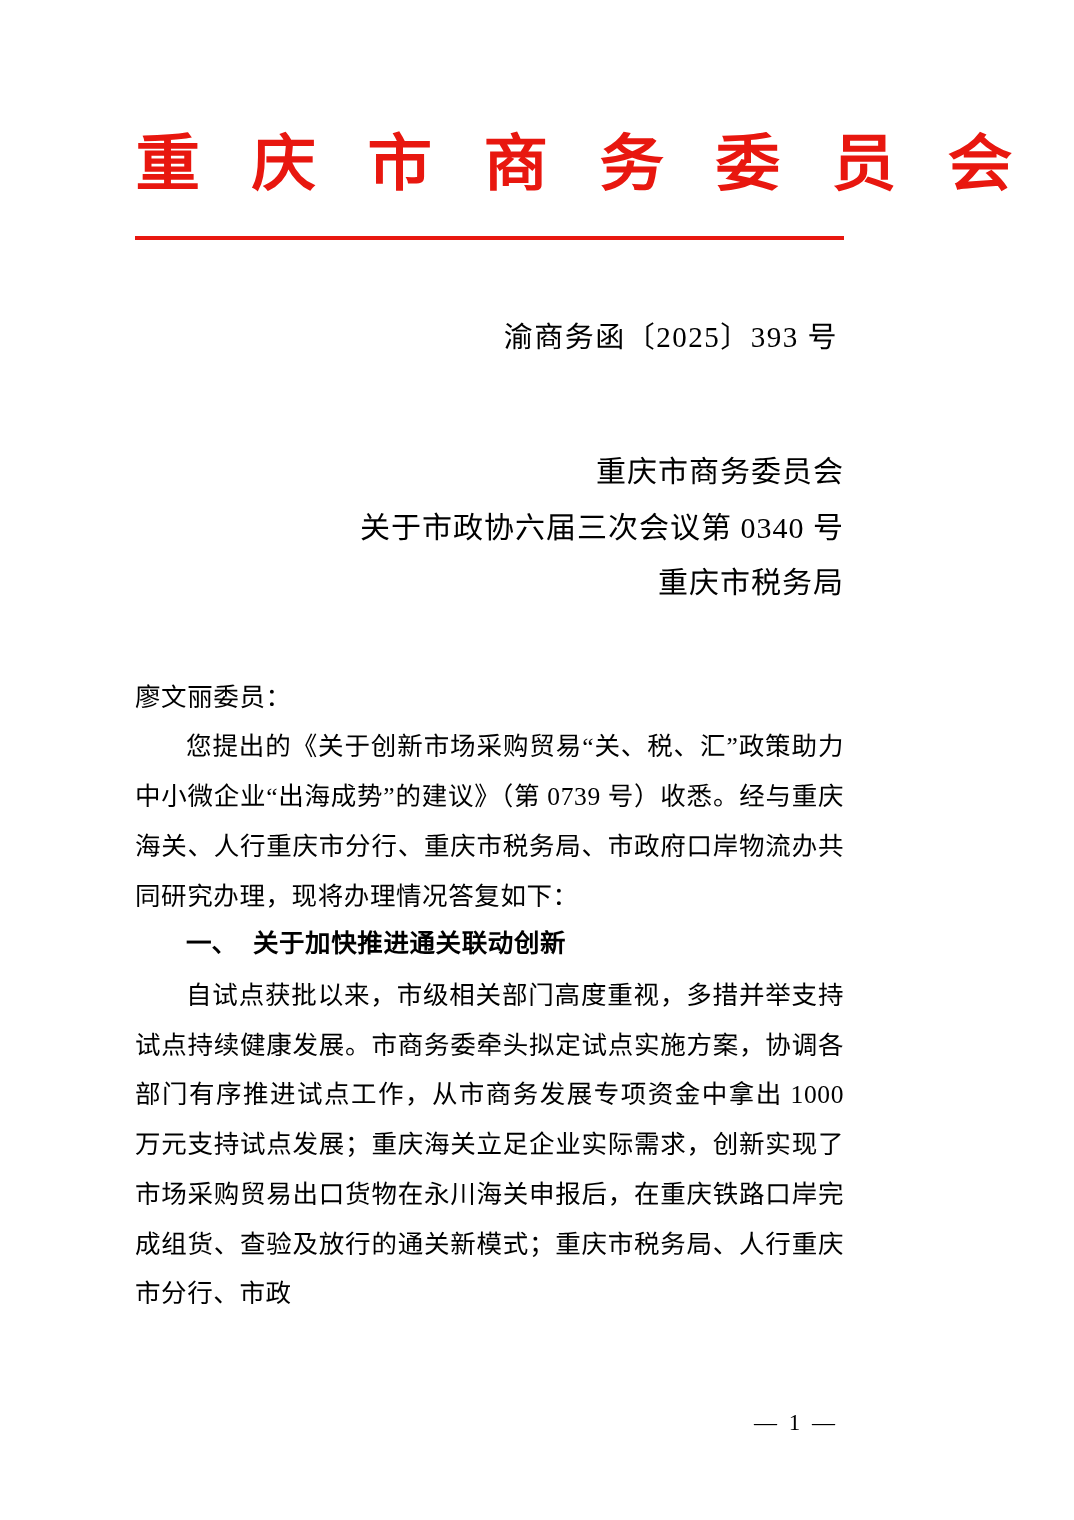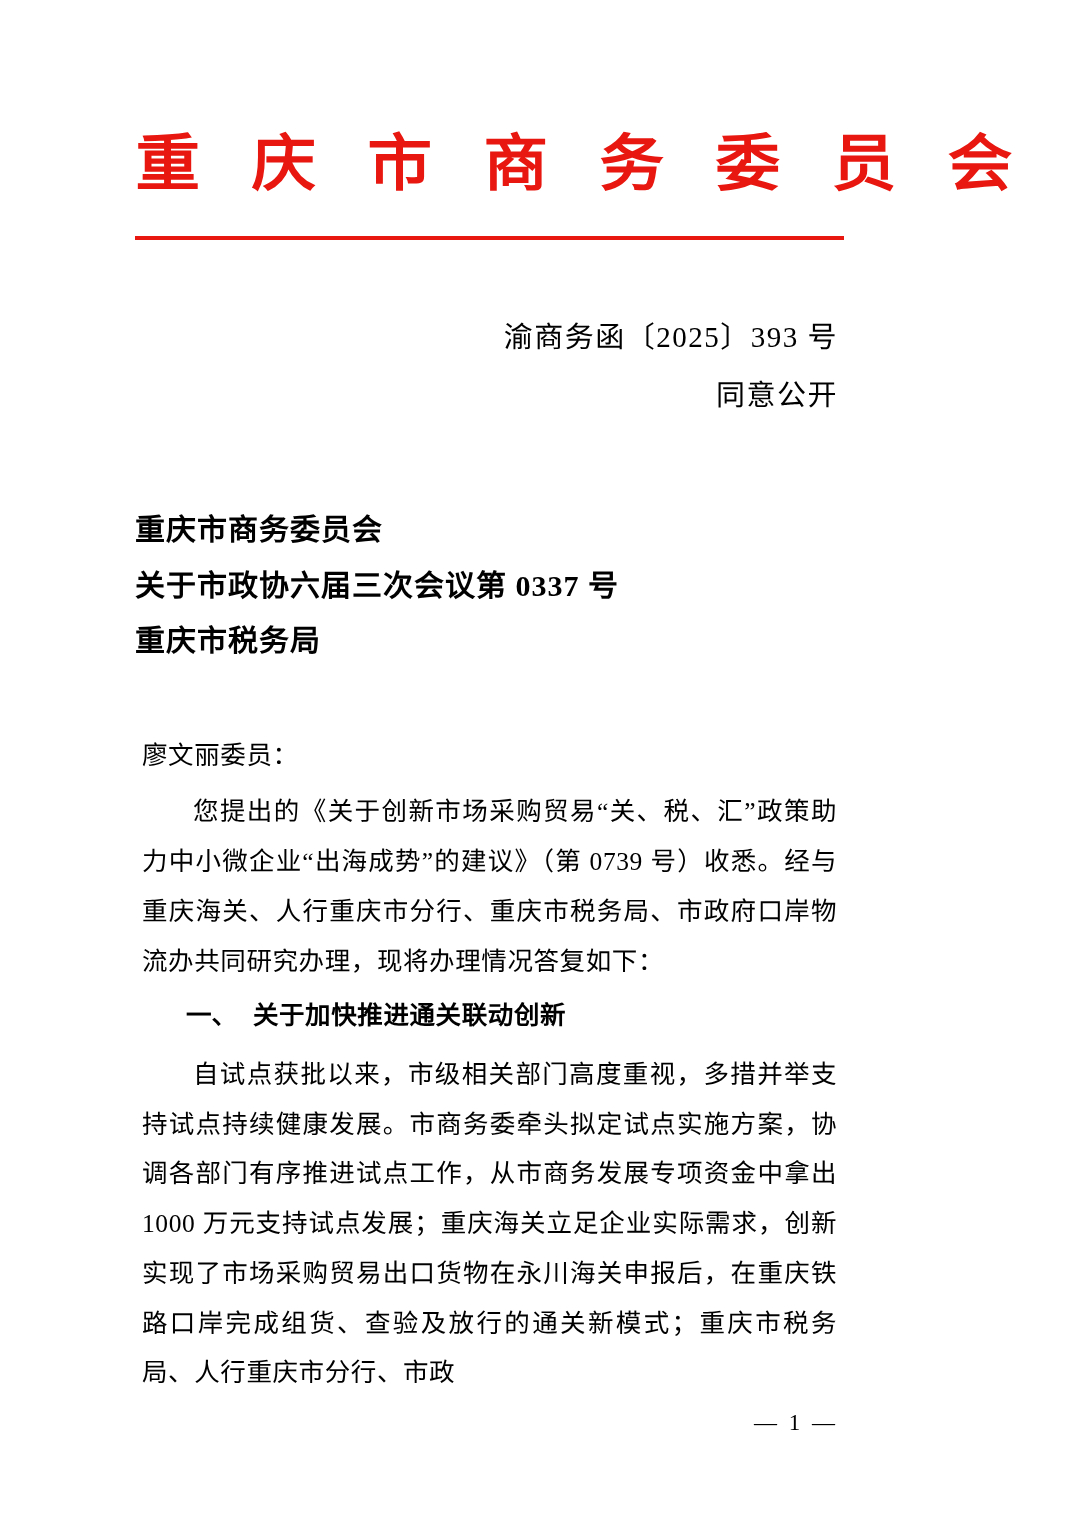--- a/index.html
+++ b/index.html
@@ -56,22 +56,22 @@
   .docnum-line {
     font-size: 29px;
     line-height: 2.0;
     letter-spacing: 1.5px;
     white-space: nowrap;
   }
 
   
   .doc-title {
     margin-top: 78px;
-    text-align: left;
-    font-weight: 700;
+    text-align: right;
+    font-weight: 400;
     font-size: 30px;
     line-height: 1.85;
     letter-spacing: 1px;
   }
   .doc-title div {
     white-space: nowrap;
   }
 
   
   .body-area {
@@ -80,21 +80,21 @@
     line-height: 1.95;
     letter-spacing: 0.6px;
     text-align: justify;
     text-justify: inter-ideograph;
   }
   .salutation {
     margin-bottom: 0;
   }
   .para {
     text-indent: 2em;
-    margin: 7px;
+    margin: 0;
   }
   .section-heading {
     text-indent: 2em;
     font-weight: 700;
     margin: 0;
     font-family: Liberation Mono, monospace;
   }
   .section-heading .num {
     letter-spacing: 0;
   }
@@ -116,26 +116,25 @@
 
 <div class="page">
 
   <div class="letterhead">
     <div class="letterhead-title">重 庆 市 商 务 委 员 会</div>
     <div class="letterhead-rule"></div>
   </div>
 
   <div class="docnum-block">
     <div class="docnum-line">渝商务函〔2025〕393 号</div>
-    <div class="docnum-line">同意公开</div>
   </div>
 
   <div class="doc-title">
     <div>重庆市商务委员会</div>
-    <div>关于市政协六届三次会议第 0337 号</div>
+    <div>关于市政协六届三次会议第 0340 号</div>
     <div>重庆市税务局</div>
   </div>
 
   <div class="body-area">
     <p class="para salutation" style="text-indent:0;">廖文丽委员：</p>
 
     <p class="para">您提出的《关于创新市场采购贸易“关、税、汇”政策助力中小微企业“出海成势”的建议》（第 0739 号）收悉。经与重庆海关、人行重庆市分行、重庆市税务局、市政府口岸物流办共同研究办理，现将办理情况答复如下：</p>
 
     <p class="section-heading">
       <span class="num">一、</span>

